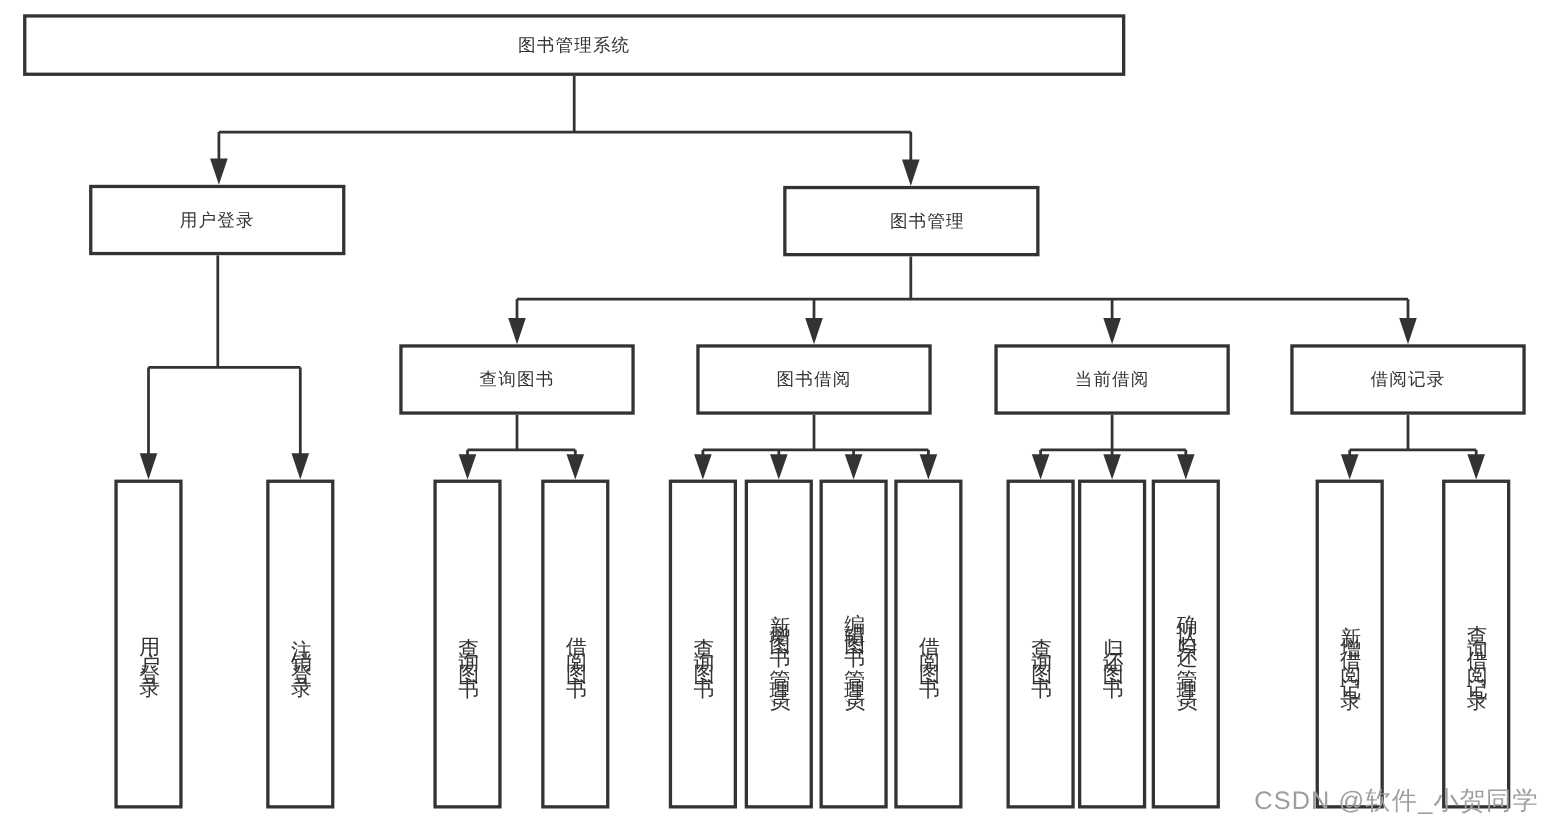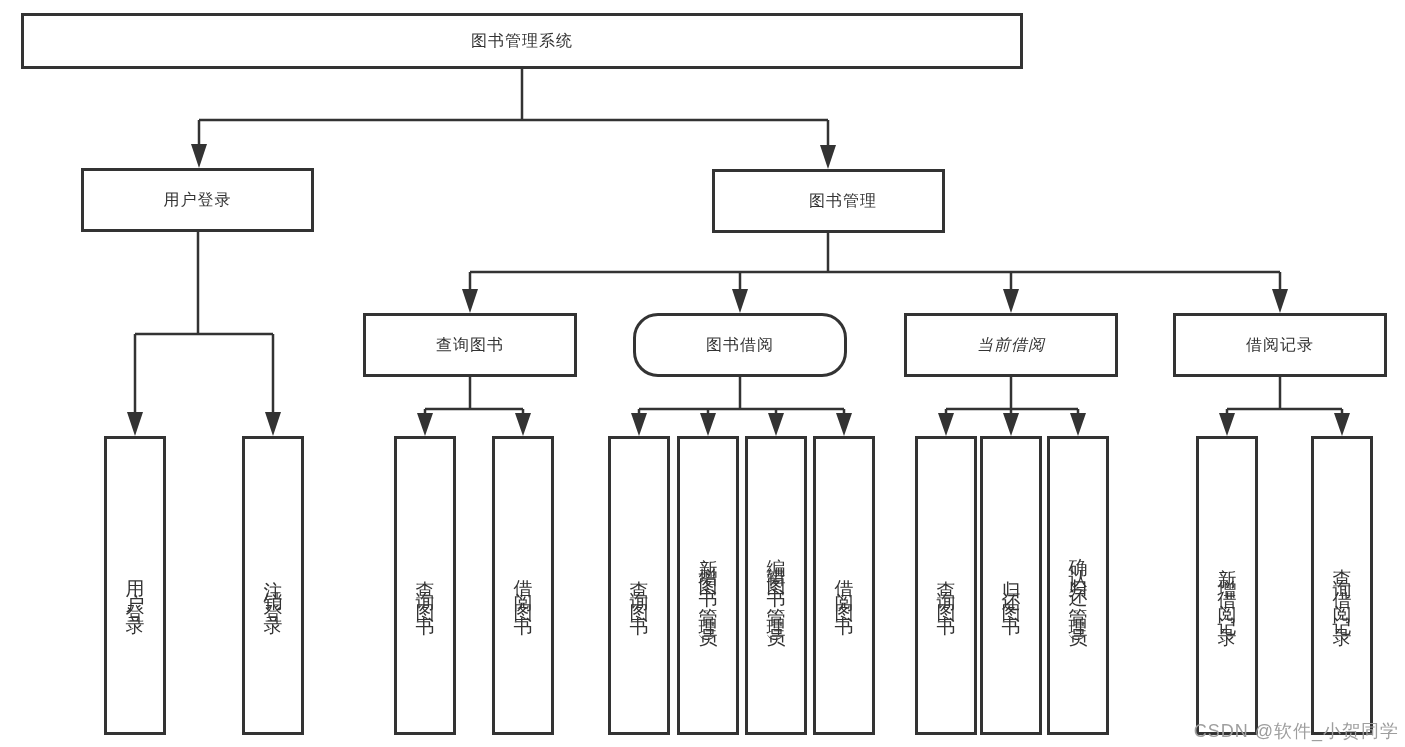--- a/index.html
+++ b/index.html
@@ -31,43 +31,43 @@
   }
   .vnode.long{letter-spacing:10px;padding-top:4px;}
   
   .n-root{left:21px;top:13px;width:1002px;height:56px;}
   
   .n-user-login{left:81px;top:168px;width:233px;height:64px;}
   .n-book-mgmt{left:712px;top:169px;width:233px;height:64px;padding-left:29px;}
   
   .lvl3{top:313px;width:214px;height:64px;}
   .n-new-book-rec{left:363px;}
-  .n-book-borrow{left:633px;border-radius:25px;}
-  .n-current-borrow{left:904px;font-style:italic;}
+  .n-book-borrow{left:633px;}
+  .n-current-borrow{left:904px;}
   .n-borrow-records{left:1173px;text-align:center;}
   
   .leaf{top:436px;width:62px;height:299px;}
   .n-leaf-user-login{left:104px;}
   .n-leaf-logout{left:242px;}
   .n-leaf-query-book-1{left:394px;}
   .n-leaf-borrow-book-1{left:492px;}
   .n-leaf-query-book-2{left:608px;}
   .n-leaf-add-book{left:677px;}
   .n-leaf-edit-book{left:745px;}
   .n-leaf-borrow-book-2{left:813px;}
   .n-leaf-query-book-3{left:915px;}
   .n-leaf-return-book{left:980px;}
   .n-leaf-confirm-return{left:1047px;}
   .n-leaf-add-record{left:1196px;}
   .n-leaf-query-record{left:1311px;}
   .watermark{
     position:absolute;
     right:6px;bottom:4px;
     color:#9e9e9e;
-    font-size:18px;
+    font-size:23px;
     letter-spacing:1px;
     white-space:nowrap;
   }
 </style>
 </head>
 <body>
 
 <div class="stage">
 
   <svg class="wires" viewBox="0 0 1405 747" xmlns="http://www.w3.org/2000/svg" fill="none" stroke="#333333" stroke-width="2.5">

